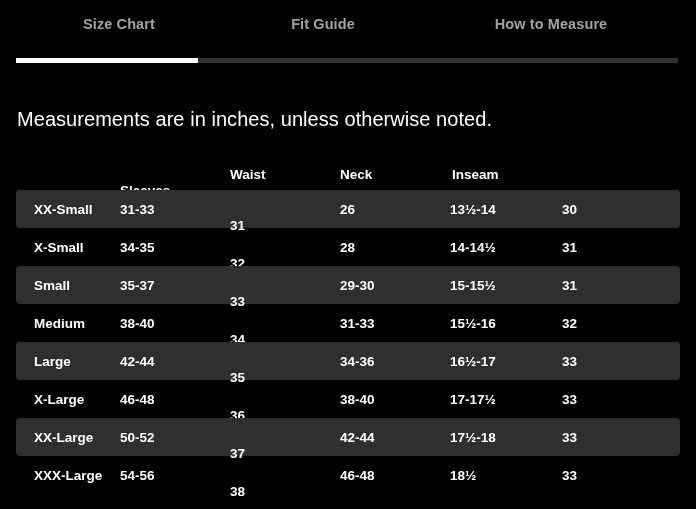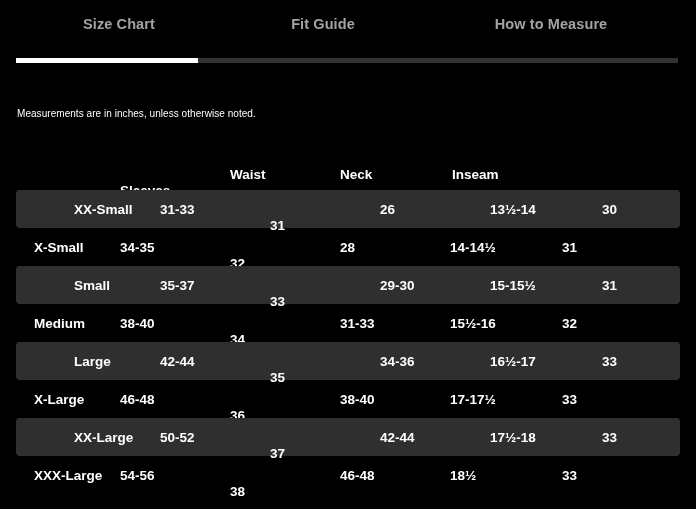--- a/index.html
+++ b/index.html
@@ -69,21 +69,21 @@
     width: 182px;
     height: 5px;
     background: #ffffff;
   }
 
   
   .subtitle {
     position: absolute;
     top: 108px;
     left: 17px;
-    font-size: 10px;
+    font-size: 20px;
     font-weight: normal;
     color: #ffffff;
     letter-spacing: 0.05px;
   }
 
   
   .table {
     position: absolute;
     top: 158px;
     left: 0;
@@ -94,21 +94,20 @@
     position: relative;
     height: 38px;
     display: flex;
     align-items: center;
     margin: 0 16px;
   }
 
   .row.striped {
     background: #2f2f2f;
     border-radius: 4px;
-    padding-left: 40px;
   }
 
   .header-row {
     height: 32px;
     background: transparent;
   }
 
   .cell {
     flex: 0 0 auto;
     font-size: 13.5px;

